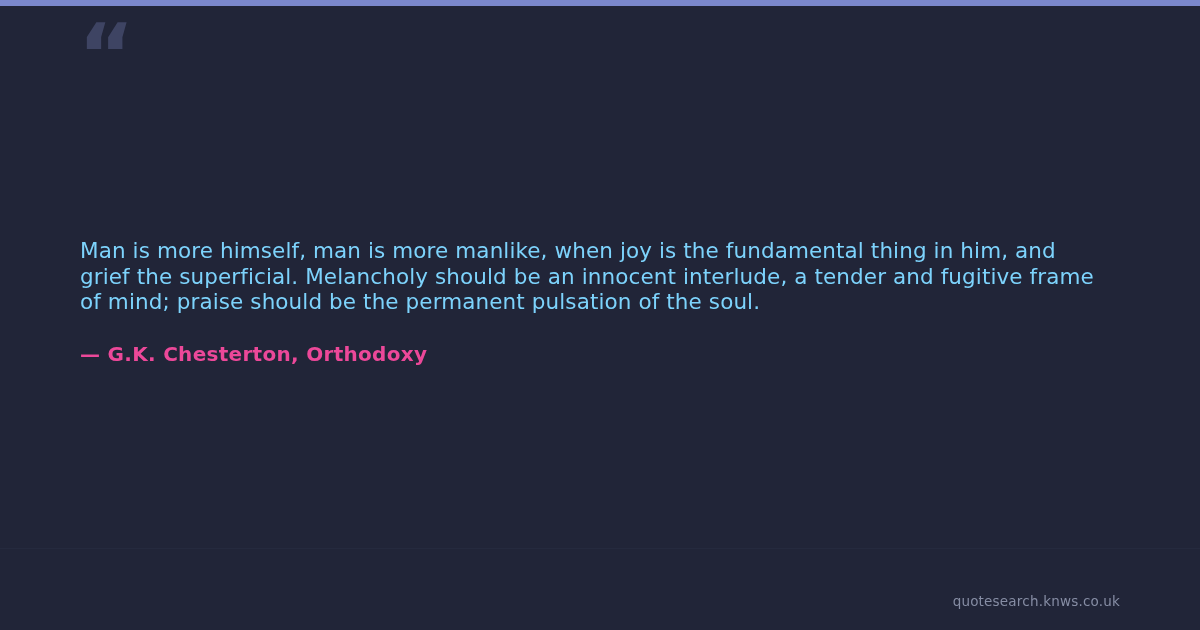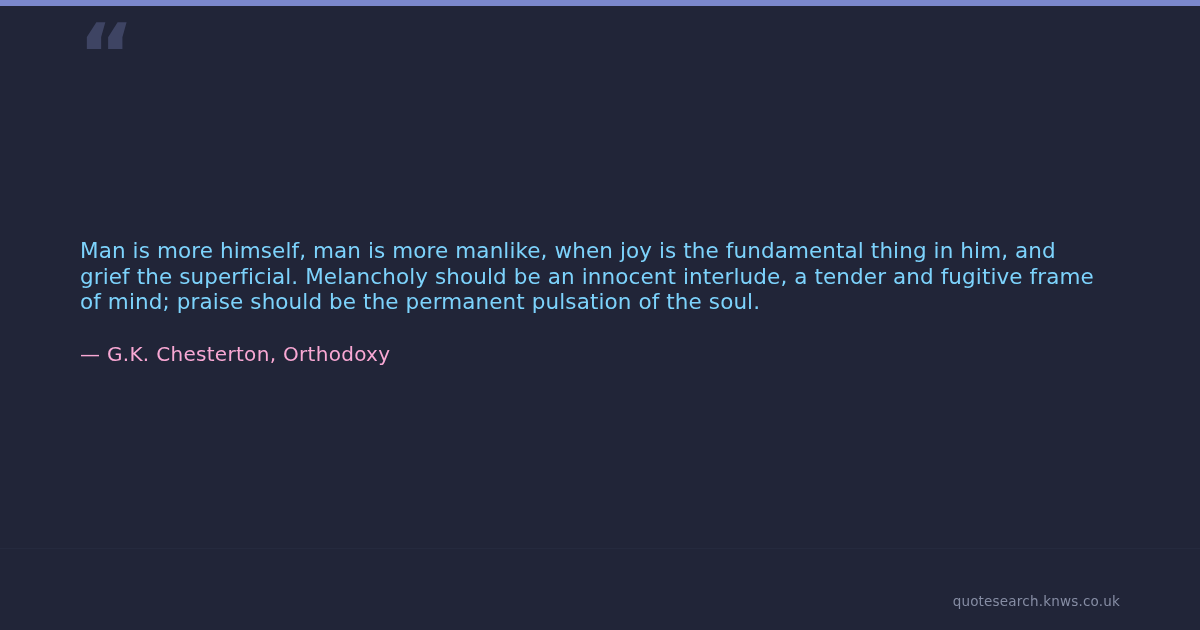--- a/index.html
+++ b/index.html
@@ -70,22 +70,22 @@
     font-weight: 400;
   }
 
   
   .attribution {
     position: absolute;
     left: 80px;
     top: 341px;
     font-size: 20px;
     line-height: 26px;
-    font-weight: 400;
-    color: #f9a8d4;
+    font-weight: 700;
+    color: #ec4899;
     letter-spacing: 0.3px;
   }
 
   
   .source {
     position: absolute;
     right: 80px;
     top: 592px;
     font-size: 13.5px;
     line-height: 18px;

